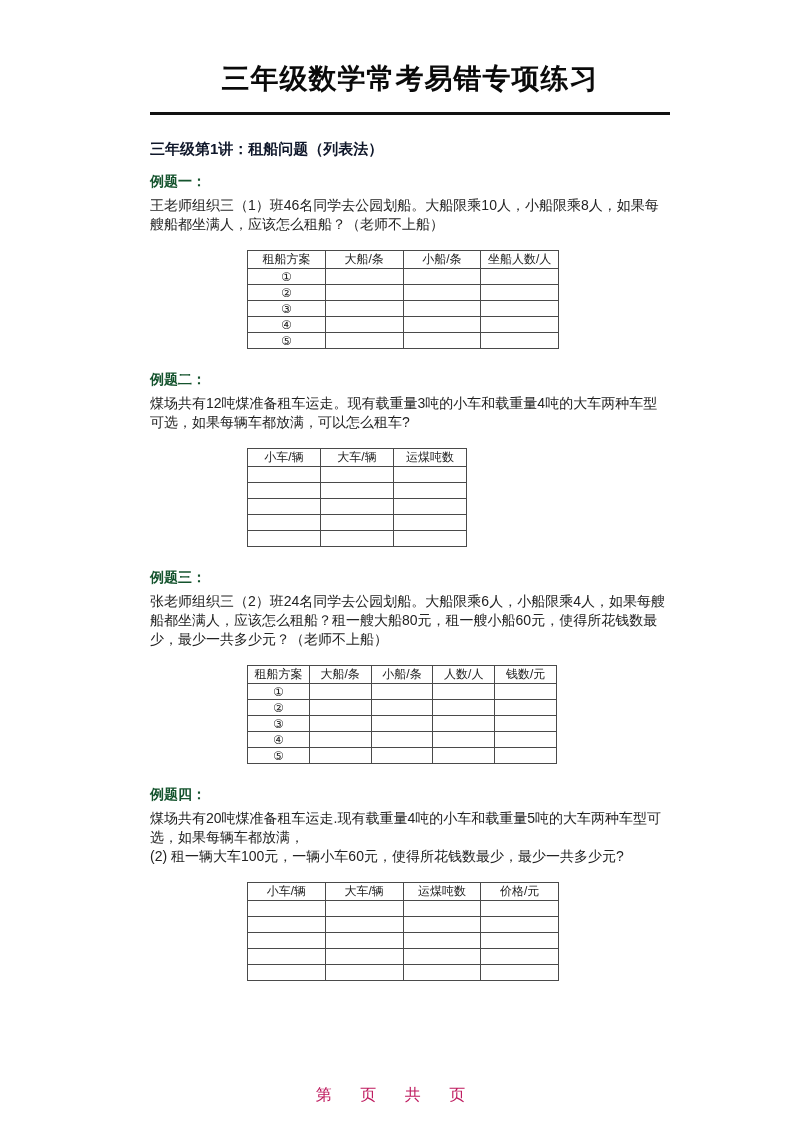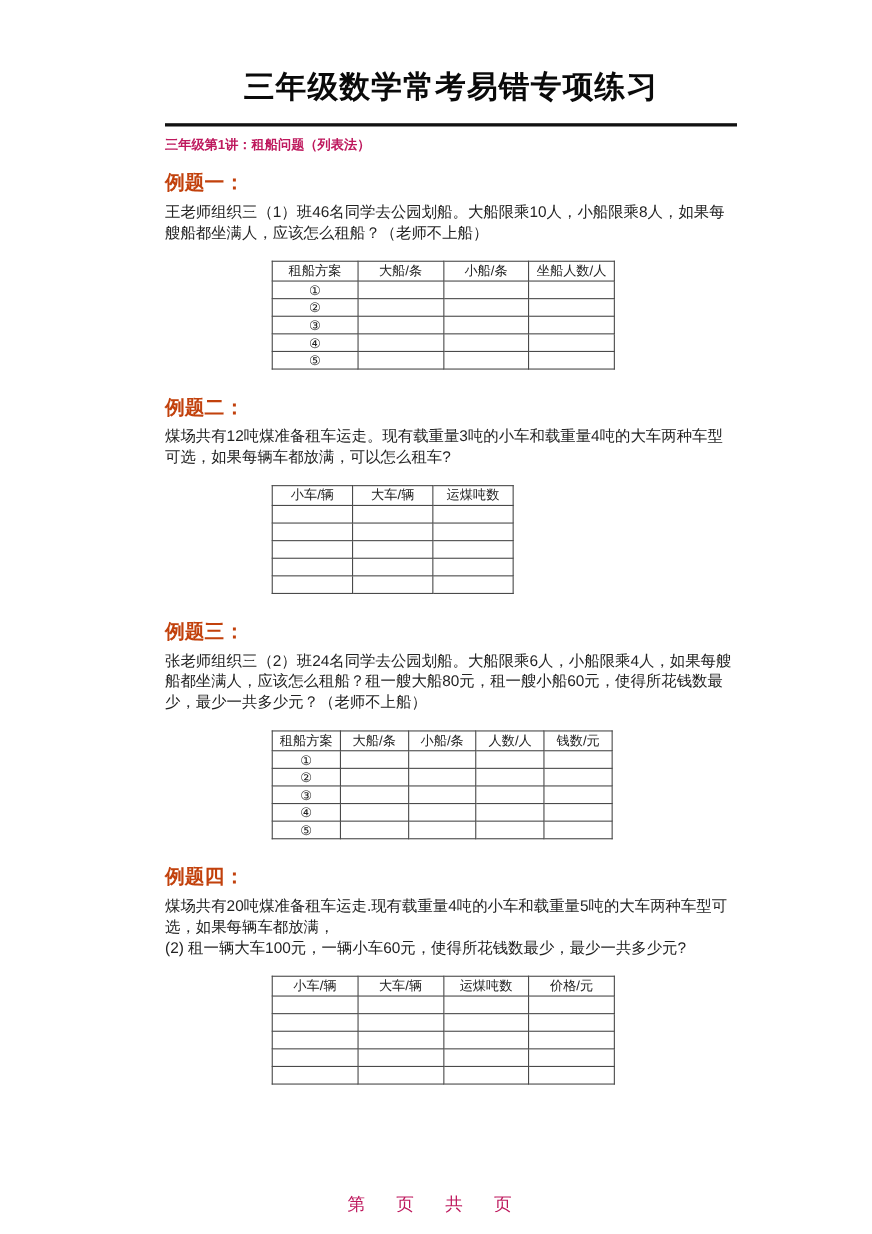--- a/index.html
+++ b/index.html
@@ -25,32 +25,32 @@
     letter-spacing: 1px;
     color: #0a0a0a;
     line-height: 46px;
   }
   .rule {
     height: 3px;
     background: #111111;
     margin-top: 10px;
   }
   .section-heading {
-    margin-top: 8px;
-    font-size: 12px;
+    margin-top: 25px;
+    font-size: 15px;
     font-weight: bold;
-    color: #be185d;
+    color: #0f172a;
   }
   .problem { margin-top: 22px; }
   .problem.first { margin-top: 14px; }
   .problem-label {
-    font-size: 18px;
+    font-size: 14px;
     font-weight: bold;
     margin-bottom: 5px;
-    color: #c2410c;
+    color: #14532d;
   }
   .problem-text {
     font-size: 14px;
     line-height: 19px;
     color: #222222;
   }
   .wtable {
     border-collapse: collapse;
     margin: 16px 0 0 97px;
     table-layout: fixed;

